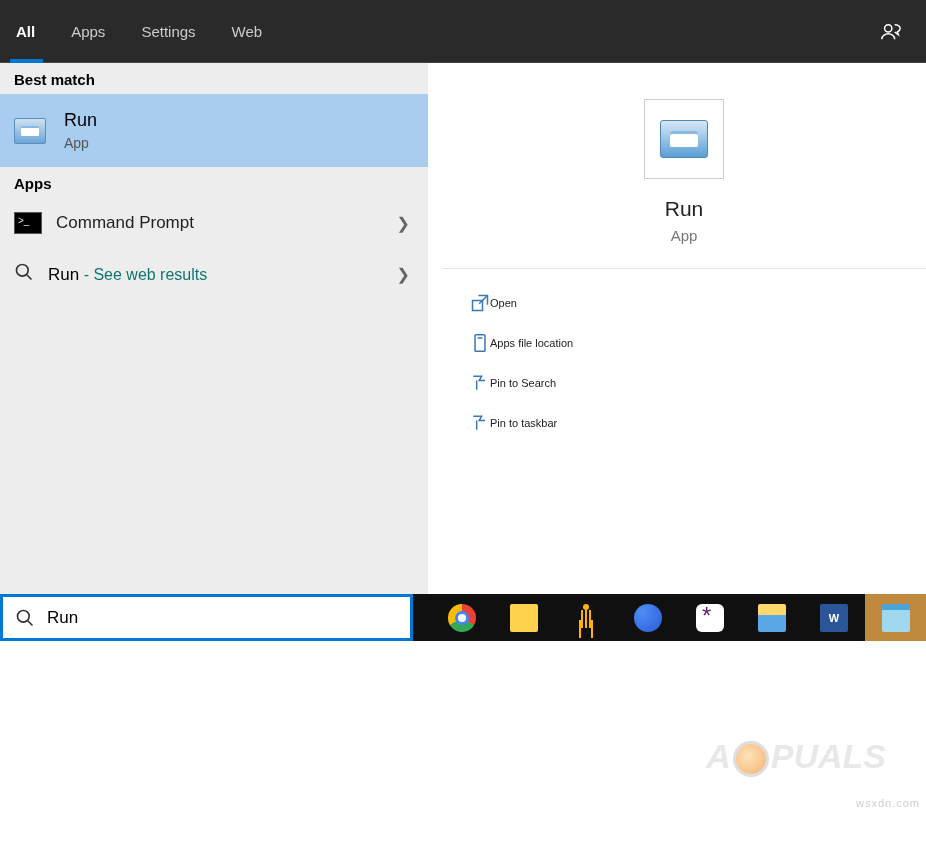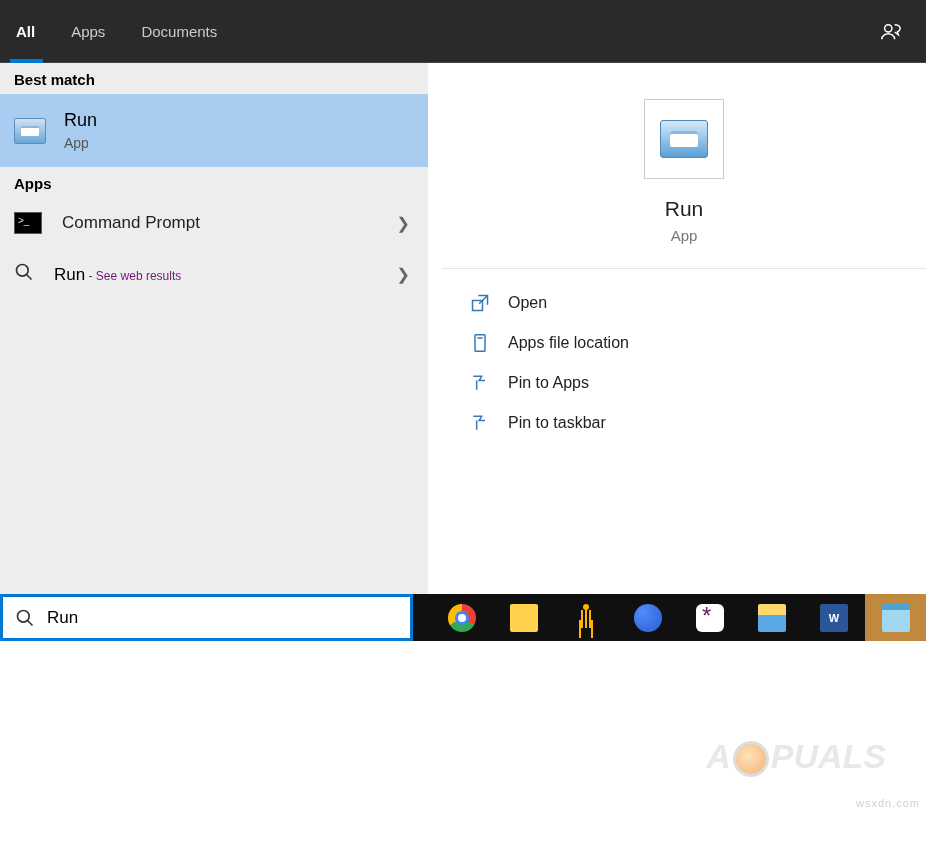--- a/index.html
+++ b/index.html
@@ -83,56 +83,56 @@
     display:flex;align-items:center;justify-content:center;
   }
   .run-icon-small::after{content:"";width:18px;height:10px;background:#fff;border-radius:1px;box-shadow:inset 0 2px 0 #8ab8df;}
   .best-match .title { font-size: 18px; color:#000; }
   .best-match .subtitle { font-size: 14px; color:#555; margin-top:4px; }
 
   .list-row {
     display: flex;
     align-items: center;
     padding: 14px 14px;
-    gap: 20px;
+    gap: 14px;
     font-size: 17px;
     color:#222;
     cursor: pointer;
     position: relative;
   }
   .list-row .chev-right {
     position: absolute; right: 18px; color:#666; font-size:16px;
   }
   .cmd-icon { width: 28px; height: 22px; background: #000; display:inline-block; border:1px solid #555; position:relative;}
   .cmd-icon::before{content:">_";color:#ddd;font-size:10px;position:absolute;left:3px;top:2px;}
   .search-icon-small svg { width:20px;height:20px;stroke:#333;fill:none;stroke-width:2;}
   .web-line .query{color:#000;}
-  .web-line .hint{color:#701a75;font-size:12px;}
+  .web-line .hint{color:#0f766e;font-size:16px;}
 
   
   .preview-block{
     display:flex;flex-direction:column;align-items:center;
     padding-top:36px;
     border-bottom:1px solid #e5e5e5;
     padding-bottom:24px;
   }
   .preview-tile{
     width:80px;height:80px;border:1px solid #ccc;display:flex;align-items:center;justify-content:center;
   }
   .run-icon-big{
     width:48px;height:38px;background:linear-gradient(#d6e8f6,#5b9fd6);border:1px solid #4e88b7;border-radius:3px;display:flex;align-items:center;justify-content:center;
   }
   .run-icon-big::after{content:"";width:28px;height:16px;background:#fff;border-radius:2px;box-shadow:inset 0 3px 0 #8ab8df;}
   .preview-title{font-size:21px;margin-top:18px;color:#222;}
   .preview-sub{font-size:15px;color:#777;margin-top:6px;}
 
   .actions{padding:14px 24px;}
   .action-row{
-    display:flex;align-items:center;gap:18px;
-    padding:10px 4px;font-size:16px;color:#222;cursor:pointer;
+    display:flex;align-items:center;
+    padding:10px 4px;font-size:11px;color:#222;cursor:pointer;
   }
   .action-row svg{width:20px;height:20px;stroke:#3a78b5;fill:none;stroke-width:1.8;}
 
   
   .taskbar{
     height:47px;background:#101010;display:flex;align-items:stretch;position:relative;
   }
   .searchbox{
     width:420px;height:47px;background:#fff;border:3px solid #0078d4;display:flex;align-items:center;
   }
@@ -159,21 +159,22 @@
   .watermark{position:absolute;right:6px;bottom:38px;color:#cfcfcf;font-size:11px;letter-spacing:1px;pointer-events:none;}
   .wm2{position:absolute;right:40px;bottom:70px;font-size:34px;font-weight:800;color:#e8e8e8;pointer-events:none;font-style:italic;}
   .wm2 .face{display:inline-block;width:36px;height:36px;background:radial-gradient(circle at 40% 40%,#ffe2b8,#f2b373);border-radius:50%;vertical-align:middle;margin:0 2px;border:3px solid #dedede;}
 </style>
 </head>
 <body>
 
 <div class="tabbar">
   <div class="tab active">All</div>
   <div class="tab">Apps</div>
-  <div class="tab">Documents</div>
+  <div class="tab">Settings</div>
+  <div class="tab">Web</div>
   <div class="feedback-icon">
     <svg viewBox="0 0 24 24">
       <circle cx="9" cy="8" r="4"></circle>
         <path d="M2 20c0-4 4-6 7-6s7 2 7 6"></path>
       <path d="M16 4c3 0 6 1.5 6 4s-3 4-3 4l1 3-4-3"></path>
     </svg>
   </div>
 </div>
 
 <div class="main">
@@ -235,21 +236,21 @@
         <svg viewBox="0 0 24 24">
             <rect x="6" y="2" width="12" height="20" rx="1"></rect>
             <path d="M9 6h6"></path>
           </svg>
         <span>Apps file location</span>
       </div>
       <div class="action-row">
         <svg viewBox="0 0 24 24">
             <path d="M4 4h10l-3 5h7M8 9v11"></path>
           </svg>
-        <span>Pin to Apps</span>
+        <span>Pin to Search</span>
       </div>
       <div class="action-row">
         <svg viewBox="0 0 24 24">
             <path d="M4 4h10l-3 5h7M8 9v11"></path>
           </svg>
         <span>Pin to taskbar</span>
       </div>
     </div>
 
     <div class="wm2">

